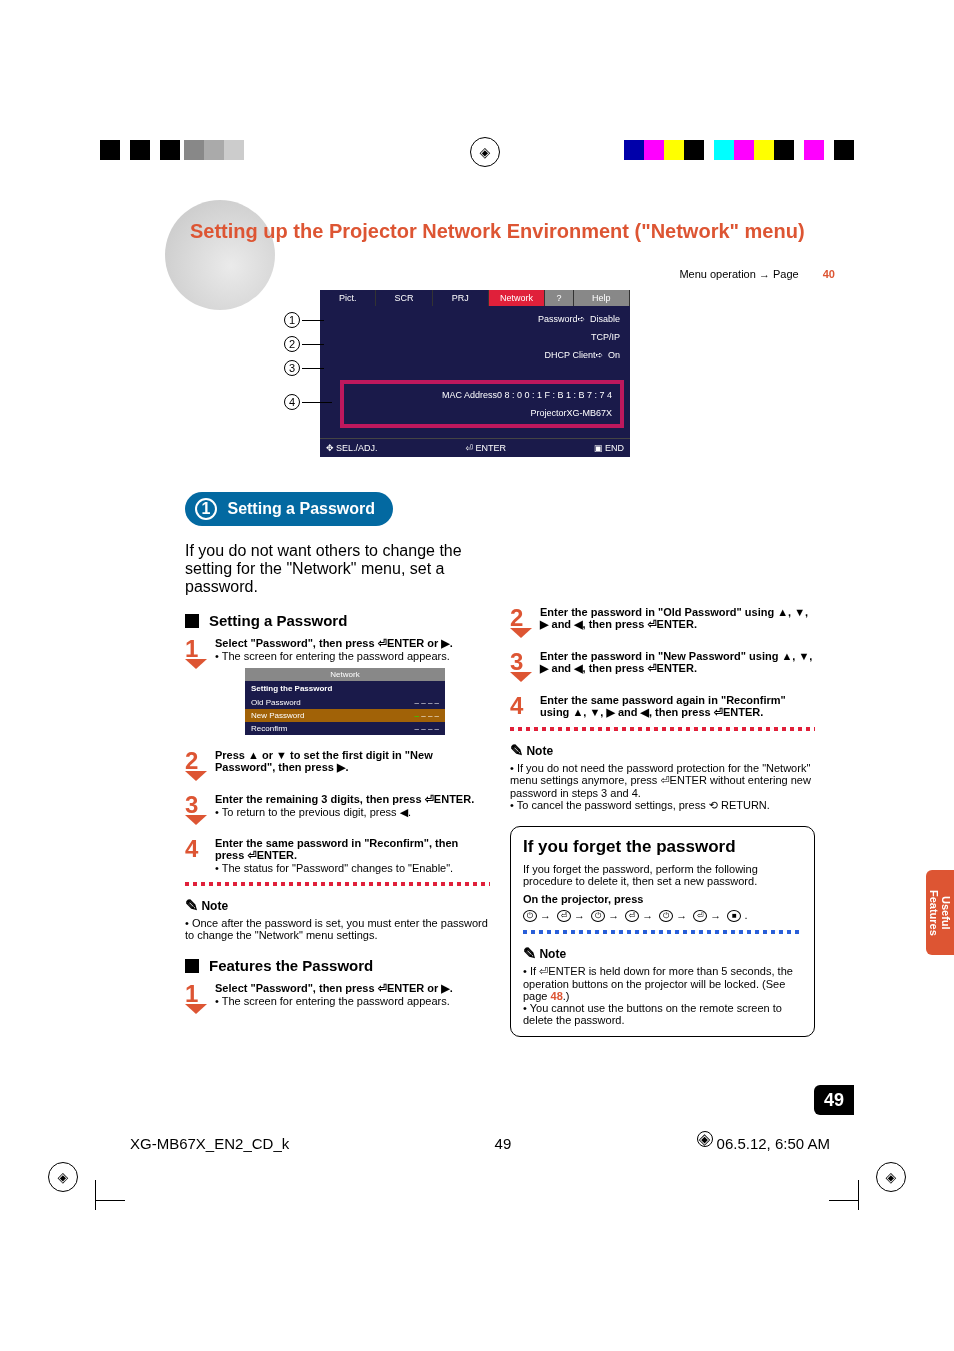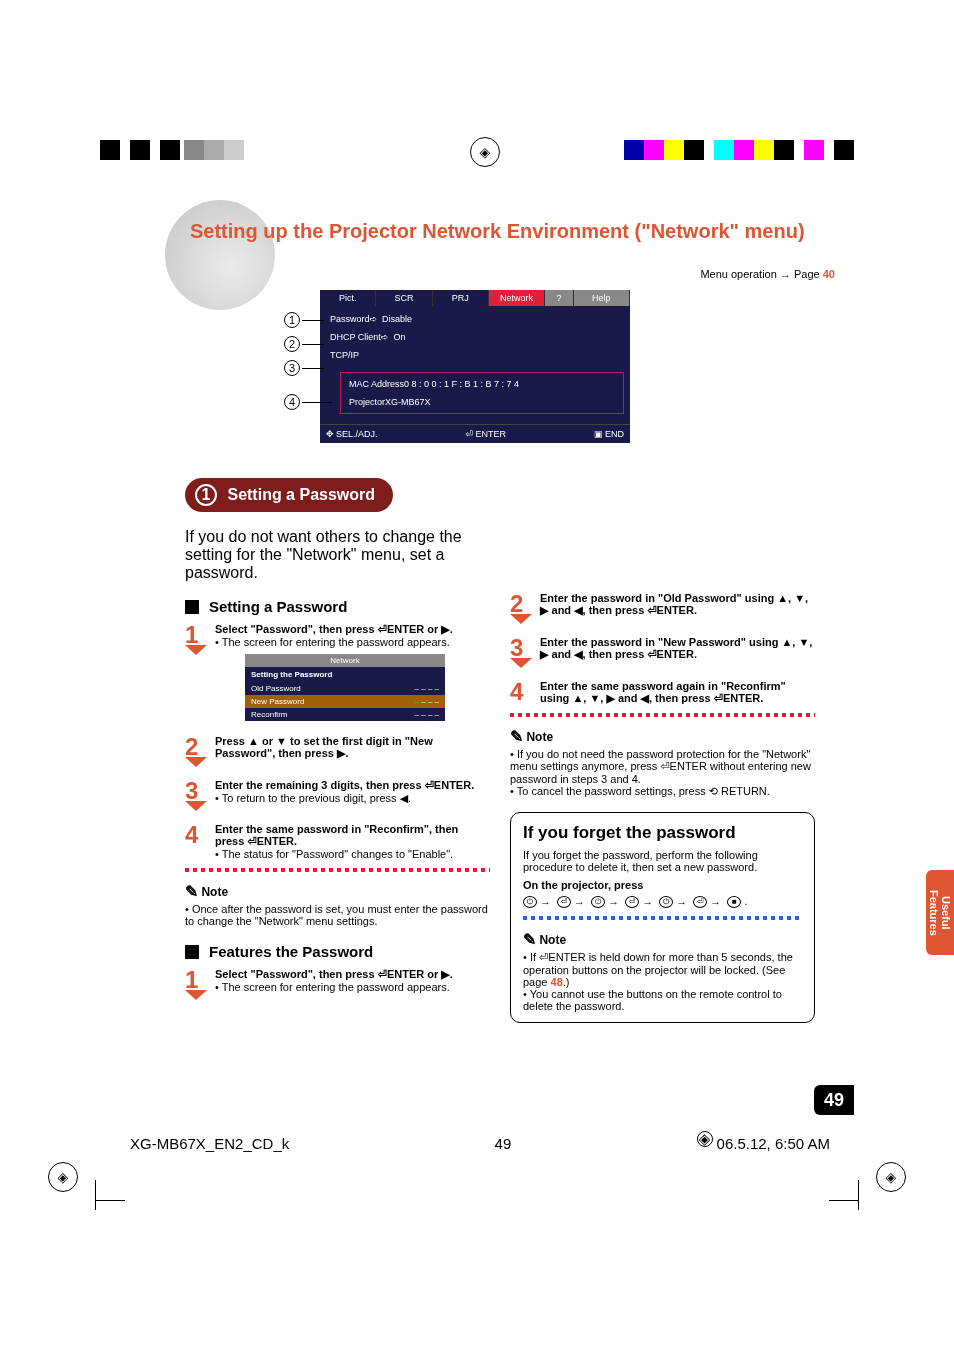--- a/index.html
+++ b/index.html
@@ -15,38 +15,38 @@
 .reg-circle-right { right: 48px; }
 
 
 .page { position: absolute; top: 185px; left: 95px; width: 760px; }
 
 .title-wrap { position: relative; margin-top: 20px; }
 .title-circle { position: absolute; left: 70px; top: -20px; width: 110px; height: 110px; background: radial-gradient(circle at 60% 60%, #ddd 0%, #aaa 80%); border-radius: 50%; opacity: 0.6; }
 .title { position: relative; font-size: 20px; font-weight: bold; color: #d53; margin-left: 95px; margin-top: 35px; }
 
 .menu-op { text-align: right; font-size: 11px; margin-top: 25px; margin-right: 20px; }
-.menu-op .pagelink { color: #d53; font-weight: bold; }
+.menu-op .pagelink { color: #d53; font-weight: bold; margin-left: 21px; }
 
 
 .osd { width: 310px; margin: 10px auto 25px; }
 .osd-tabs { display: flex; background: #1a1a4a; color: #fff; font-size: 9px; }
 .osd-tab { flex: 1; text-align: center; padding: 3px 0; border-right: 1px solid #333; }
 .osd-tab.sel { background: #e0203a; }
 .osd-tab.grey { background: #888; }
 .osd-body { background: #1a1a4a; color: #fff; font-size: 9px; padding: 4px 6px 10px; position: relative; }
-.osd-row { display: flex; justify-content: flex-start; padding: 4px 4px; }
-.osd-sub { border: 1px solid #be185d; margin: 8px 0 0 14px; padding: 2px 4px; }
+.osd-row { display: flex; justify-content: flex-end; padding: 4px 4px; }
+.osd-sub { border: 4px solid #be185d; margin: 16px 0 0 14px; padding: 2px 4px; }
 .osd-foot { display: flex; justify-content: space-between; background: #1a1a4a; color: #fff; font-size: 9px; padding: 4px 6px; border-top: 1px solid #444; }
 .circ-num { position: absolute; left: -36px; width: 16px; height: 16px; border: 1px solid #000; border-radius: 50%; text-align: center; font-size: 11px; line-height: 14px; background: #fff; color: #000; }
 .osd-wrap { position: relative; }
 .dash-line { position: absolute; border-top: 1px solid #000; }
 
 
-.pill { background: #7f1d1d; color: #fff; display: inline-block; padding: 6px 18px 6px 10px; border-radius: 18px; margin: 10px 0; }
+.pill { background: #0369a1; color: #fff; display: inline-block; padding: 6px 18px 6px 10px; border-radius: 18px; margin: 10px 0; }
 .pill .pnum { display: inline-block; width: 22px; height: 22px; border: 2px solid #fff; border-radius: 50%; text-align: center; line-height: 18px; font-weight: bold; margin-right: 6px; vertical-align: middle; }
 .pill .ptxt { font-size: 16px; font-weight: bold; vertical-align: middle; }
 
 .intro { font-size: 16px; margin: 6px 0 10px 90px; width: 280px; }
 
 .cols { display: flex; gap: 20px; margin-left: 90px; }
 .col { width: 305px; font-size: 11px; }
 
 .subhead { font-size: 15px; font-weight: bold; margin: 6px 0 8px; display: flex; align-items: center; gap: 10px; }
 .subhead .sq { width: 14px; height: 14px; background: #000; }
@@ -134,26 +134,26 @@
         <div class="osd-tab sel">Network</div>
         <div class="osd-tab grey" style="flex:0.5">?</div>
         <div class="osd-tab grey">Help</div>
       </div>
       <div class="osd-body">
         <div class="osd-row">
           <span>Password</span>
             <span>➪ &nbsp;<span>Disable</span></span>
         </div>
         <div class="osd-row">
+          <span>TCP/IP</span>
+            <span></span>
+        </div>
+        <div class="osd-row">
           <span>DHCP Client</span>
             <span>➪ &nbsp;<span>On</span></span>
-        </div>
-        <div class="osd-row">
-          <span>TCP/IP</span>
-            <span></span>
         </div>
         <div class="osd-sub">
           <div class="osd-row">
               <span>MAC Address</span>
               <span>0 8 : 0 0 : 1 F : B 1 : B 7 : 7 4</span>
             </div>
           <div class="osd-row">
               <span>Projector</span>
               <span>XG-MB67X</span>
             </div>
@@ -306,21 +306,21 @@
           <span class="icon-btn">■</span> .
         </div>
         <div class="note-dots blue"></div>
         <div class="note-hdr">
             <span class="pen">✎</span>
             <span>Note</span>
           </div>
         <div class="bullet">
           <span>If ⏎ENTER is held down for more than 5 seconds, the operation buttons on the projector will be locked. (See page </span><b style="color:#d53">48</b><span>.)</span>
         </div>
-        <div class="bullet">You cannot use the buttons on the remote control to delete the password.</div>
+        <div class="bullet">You cannot use the buttons on the remote screen to delete the password.</div>
       </div>
     </div>
   </div>
 </div>
 
 <div class="side-tab">Useful Features</div>
 <div class="page-num">49</div>
 
 <div class="footer">
   <span>XG-MB67X_EN2_CD_k</span>

